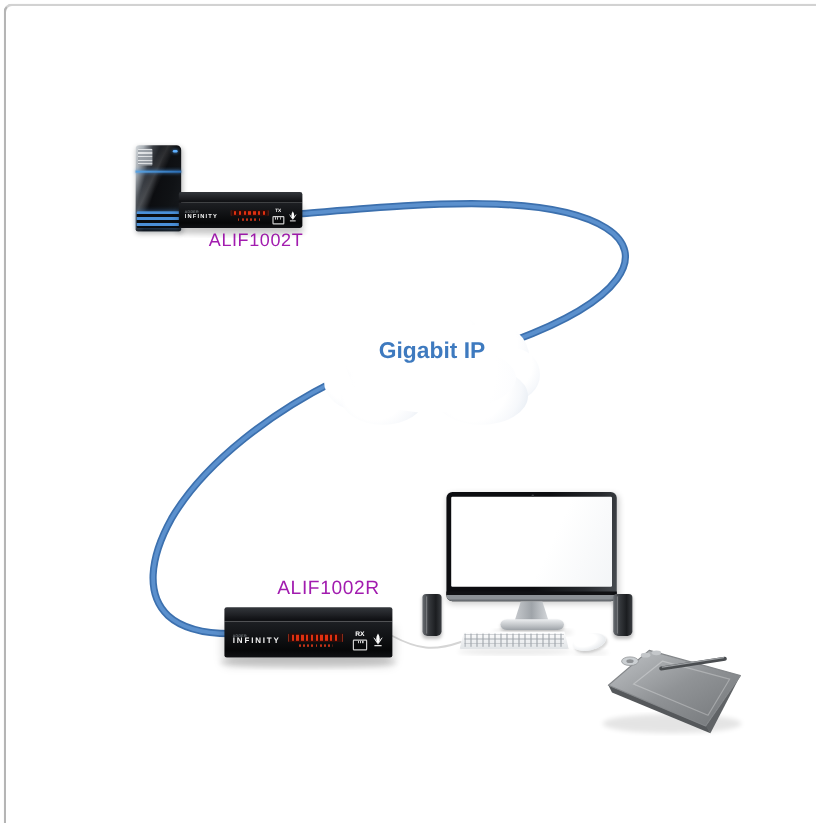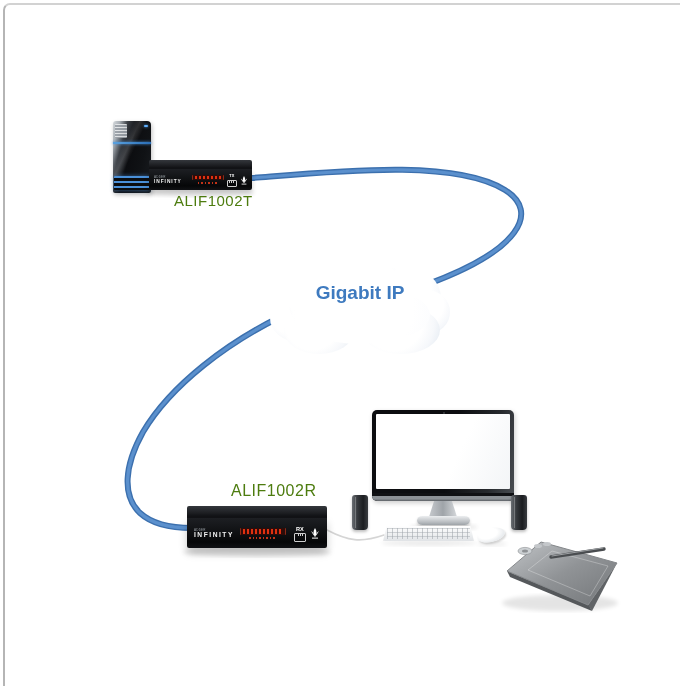--- a/index.html
+++ b/index.html
@@ -60,21 +60,21 @@
   .port-label{display:block;font-size:6px;font-weight:700;color:#ffffff;line-height:1;
              transform:scale(.65);}
   .unit-rx .port-label{font-size:7px;transform:scale(.8);}
   .rj45{border:1px solid #cfcfcf;border-radius:1px;}
   .unit-tx .rj45{width:8px;height:5px;}
   .unit-rx .rj45{width:10px;height:7px;}
   .rj45-pins{height:2px;width:5px;margin:0 auto;
              background:repeating-linear-gradient(to right,#cfcfcf 0 1px,rgba(0,0,0,0) 1px 2px);}
   .adder-logo{flex:0 0 auto;display:block;}
   
-  .dev-label{position:absolute;color:#4d7c0f;letter-spacing:.5px;z-index:2;}
+  .dev-label{position:absolute;color:#a21caf;letter-spacing:.5px;z-index:2;}
   #label-tx{left:174px;top:192px;font-size:15px;}
   #label-rx{left:231px;top:482px;font-size:16px;}
   
   .cloud{position:absolute;left:270px;top:256px;width:180px;height:100px;z-index:2;}
   .puff{position:absolute;border-radius:50%;
         background:radial-gradient(circle at 40% 32%,#ffffff 52%,#f6f8fb 72%,#e6ecf3 90%,#d8e1ea 100%);}
   .p1{left:0;top:38px;width:58px;height:48px;}
   .p2{left:18px;top:14px;width:70px;height:62px;}
   .p3{left:58px;top:2px;width:78px;height:72px;}
   .p4{left:105px;top:12px;width:66px;height:60px;}

